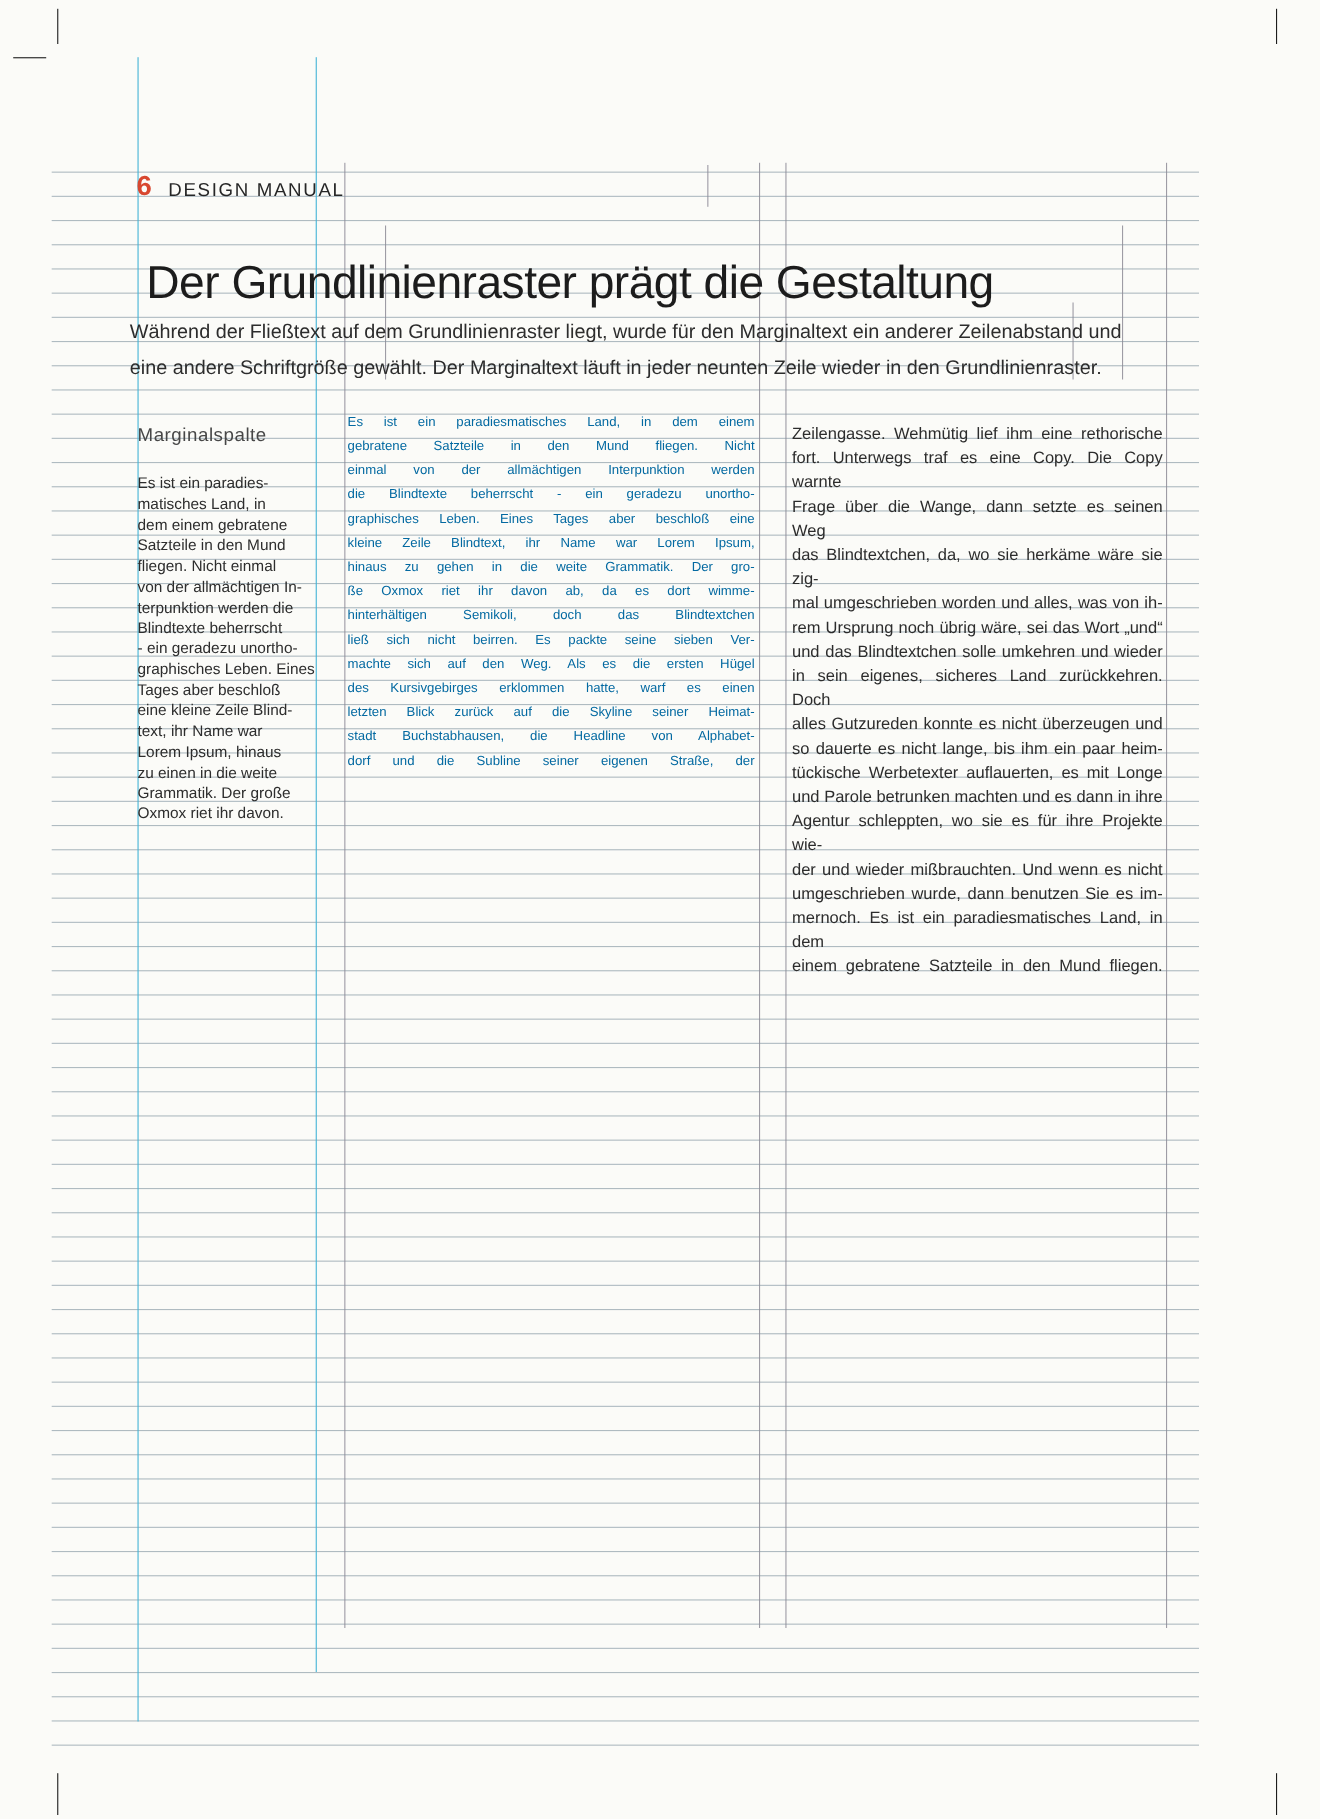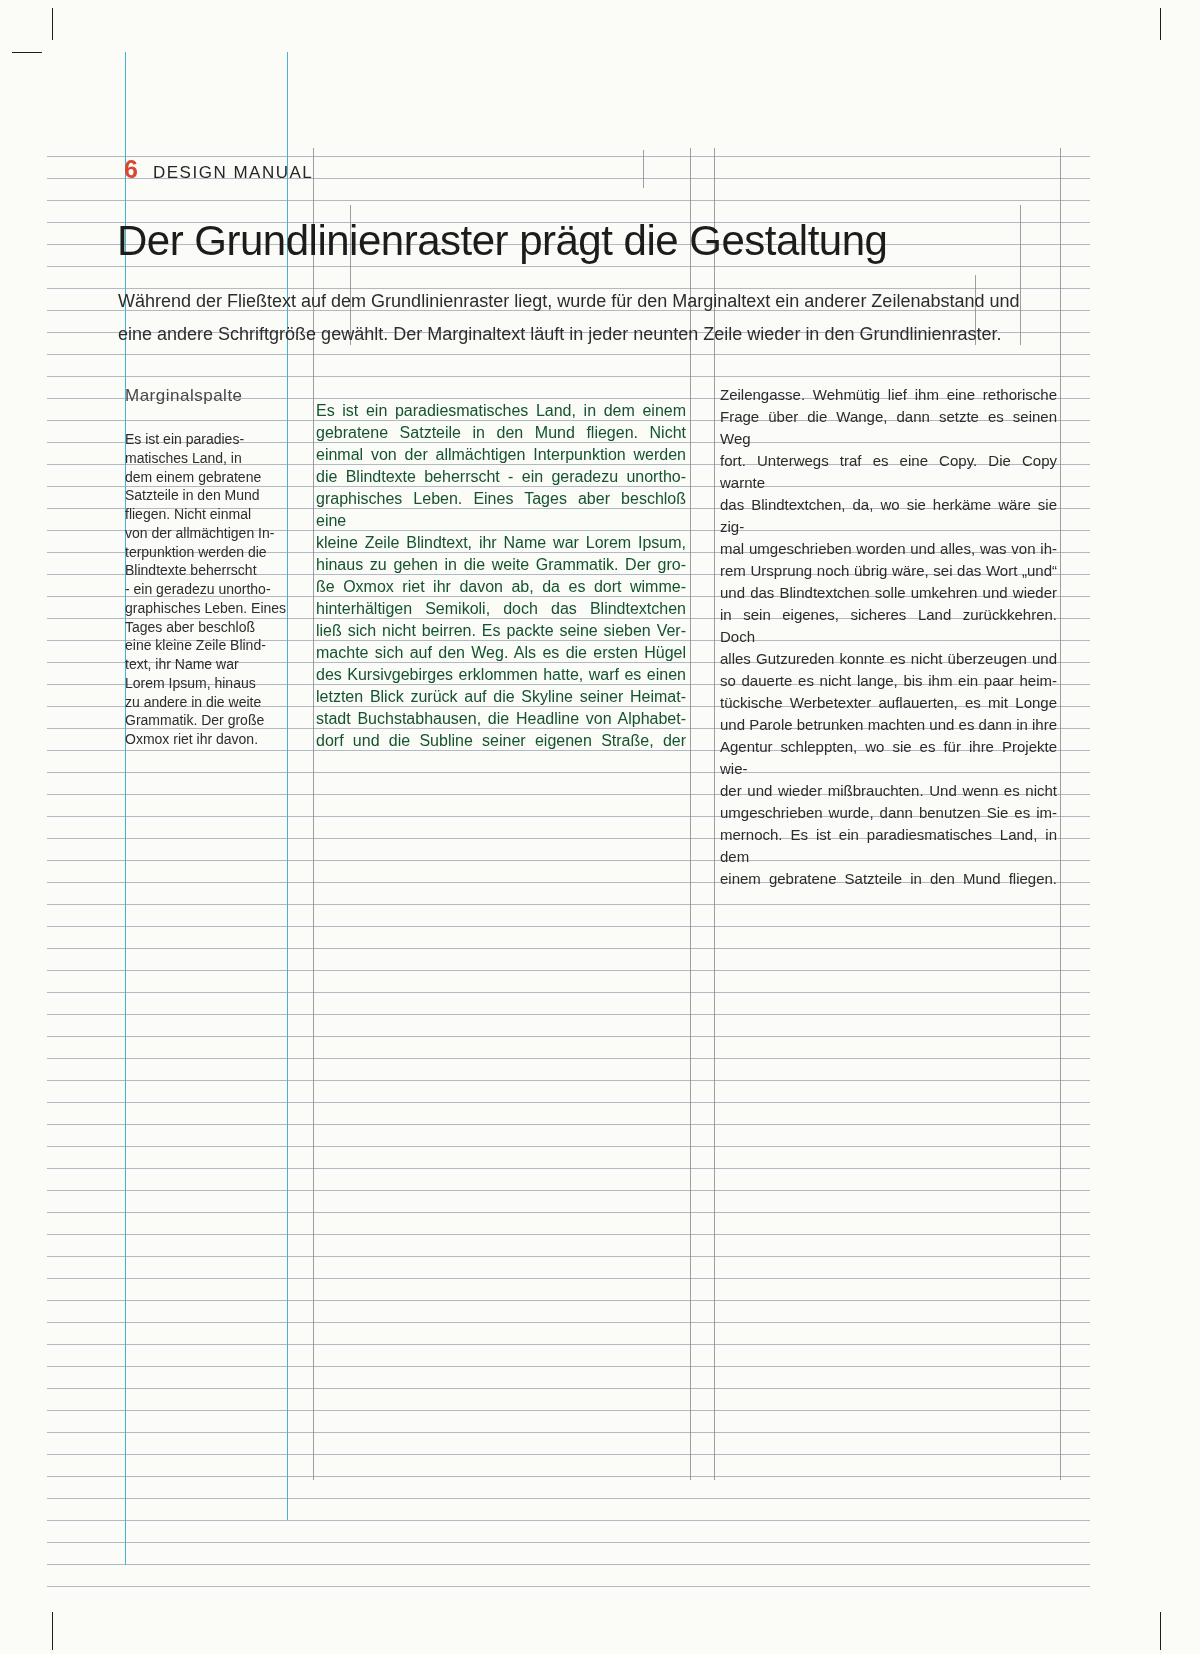--- a/index.html
+++ b/index.html
@@ -23,21 +23,21 @@
   .crop{position:absolute;background:#1d1d1d;z-index:3}
 
   
   .txt{position:absolute;z-index:4}
   #page-number{left:124px;top:157px;font-size:25px;font-weight:700;color:var(--accent,#d8472f);line-height:1}
   #header-label{left:153px;top:164px;font-size:17px;letter-spacing:1.5px;color:#262626;line-height:1}
   #page-title{left:117px;top:220px;font-size:42px;font-weight:500;letter-spacing:-0.5px;color:#1c1c1c;line-height:1;white-space:nowrap}
   #intro{left:118px;top:285px;width:930px;font-size:18px;line-height:33px;color:#2c2c2c}
   #margin-heading{left:125px;top:386px;font-size:17px;letter-spacing:.5px;color:#474747;line-height:1.2}
   #margin-body{left:125px;top:430px;width:166px;font-size:14px;line-height:18.75px;color:#2d2d2d}
-  #column-2{left:316px;top:400px;width:370px;font-size:16px;line-height:22px;color:#14532d}
+  #column-2{left:316px;top:372px;width:370px;font-size:12px;line-height:22px;color:#0369a1}
   #column-3{left:720px;top:384px;width:337px;font-size:15px;line-height:22px;color:#2c2c2c}
   .justified .tline{text-align:justify;text-align-last:justify}
   .tline{white-space:normal}
 </style>
 </head>
 <body style="--accent: #d8472f; --cyan: #44b3d6; --vgray: #8d8b97; --baseline: #7f93a0; --text: #2d2d2d;">
 
 <div id="baseline-grid">
     <div class="gridline" style="top: 156px;"></div>
     <div class="gridline" style="top: 178px;"></div>
@@ -120,21 +120,21 @@
 
 <div class="crop" style="left:52px;top:8px;width:1px;height:32px"></div>
 <div class="crop" style="left:12px;top:52px;width:30px;height:1px"></div>
 <div class="crop" style="left:1160px;top:8px;width:1px;height:32px"></div>
 <div class="crop" style="left:52px;top:1612px;width:1px;height:38px"></div>
 <div class="crop" style="left:1160px;top:1612px;width:1px;height:38px"></div>
 
 <div class="txt" id="page-number">6</div>
 <div class="txt" id="header-label">DESIGN MANUAL</div>
 
-<h1 class="txt" id="page-title" style="margin:0;">Der Grundlinienraster prägt die Gestaltung</h1>
+<h1 class="txt" id="page-title" style="margin:16px;">Der Grundlinienraster prägt die Gestaltung</h1>
 <div class="txt" id="intro">
     <div class="tline">Während der Fließtext auf dem Grundlinienraster liegt, wurde für den Marginaltext ein anderer Zeilenabstand und</div>
     <div class="tline">eine andere Schriftgröße gewählt. Der Marginaltext läuft in jeder neunten Zeile wieder in den Grundlinienraster.</div>
   </div>
 
 <div class="txt" id="margin-heading">Marginalspalte</div>
 <div class="txt" id="margin-body">
     <div class="tline">Es ist ein paradies-</div>
     <div class="tline">matisches Land, in</div>
     <div class="tline">dem einem gebratene</div>
@@ -142,21 +142,21 @@
     <div class="tline">fliegen. Nicht einmal</div>
     <div class="tline">von der allmächtigen In-</div>
     <div class="tline">terpunktion werden die</div>
     <div class="tline">Blindtexte beherrscht</div>
     <div class="tline">- ein geradezu unortho-</div>
     <div class="tline">graphisches Leben. Eines</div>
     <div class="tline">Tages aber beschloß</div>
     <div class="tline">eine kleine Zeile Blind-</div>
     <div class="tline">text, ihr Name war</div>
     <div class="tline">Lorem Ipsum, hinaus</div>
-    <div class="tline">zu andere in die weite</div>
+    <div class="tline">zu einen in die weite</div>
     <div class="tline">Grammatik. Der große</div>
     <div class="tline">Oxmox riet ihr davon.</div>
   </div>
 
 <div class="txt justified" id="column-2">
     <div class="tline">Es ist ein paradiesmatisches Land, in dem einem</div>
     <div class="tline">gebratene Satzteile in den Mund fliegen. Nicht</div>
     <div class="tline">einmal von der allmächtigen Interpunktion werden</div>
     <div class="tline">die Blindtexte beherrscht - ein geradezu unortho-</div>
     <div class="tline">graphisches Leben. Eines Tages aber beschloß eine</div>
@@ -166,22 +166,22 @@
     <div class="tline">hinterhältigen Semikoli, doch das Blindtextchen</div>
     <div class="tline">ließ sich nicht beirren. Es packte seine sieben Ver-</div>
     <div class="tline">machte sich auf den Weg. Als es die ersten Hügel</div>
     <div class="tline">des Kursivgebirges erklommen hatte, warf es einen</div>
     <div class="tline">letzten Blick zurück auf die Skyline seiner Heimat-</div>
     <div class="tline">stadt Buchstabhausen, die Headline von Alphabet-</div>
     <div class="tline">dorf und die Subline seiner eigenen Straße, der</div>
   </div>
 <div class="txt justified" id="column-3">
     <div class="tline">Zeilengasse. Wehmütig lief ihm eine rethorische</div>
+    <div class="tline">fort. Unterwegs traf es eine Copy. Die Copy warnte</div>
     <div class="tline">Frage über die Wange, dann setzte es seinen Weg</div>
-    <div class="tline">fort. Unterwegs traf es eine Copy. Die Copy warnte</div>
     <div class="tline">das Blindtextchen, da, wo sie herkäme wäre sie zig-</div>
     <div class="tline">mal umgeschrieben worden und alles, was von ih-</div>
     <div class="tline">rem Ursprung noch übrig wäre, sei das Wort „und“</div>
     <div class="tline">und das Blindtextchen solle umkehren und wieder</div>
     <div class="tline">in sein eigenes, sicheres Land zurückkehren. Doch</div>
     <div class="tline">alles Gutzureden konnte es nicht überzeugen und</div>
     <div class="tline">so dauerte es nicht lange, bis ihm ein paar heim-</div>
     <div class="tline">tückische Werbetexter auflauerten, es mit Longe</div>
     <div class="tline">und Parole betrunken machten und es dann in ihre</div>
     <div class="tline">Agentur schleppten, wo sie es für ihre Projekte wie-</div>

